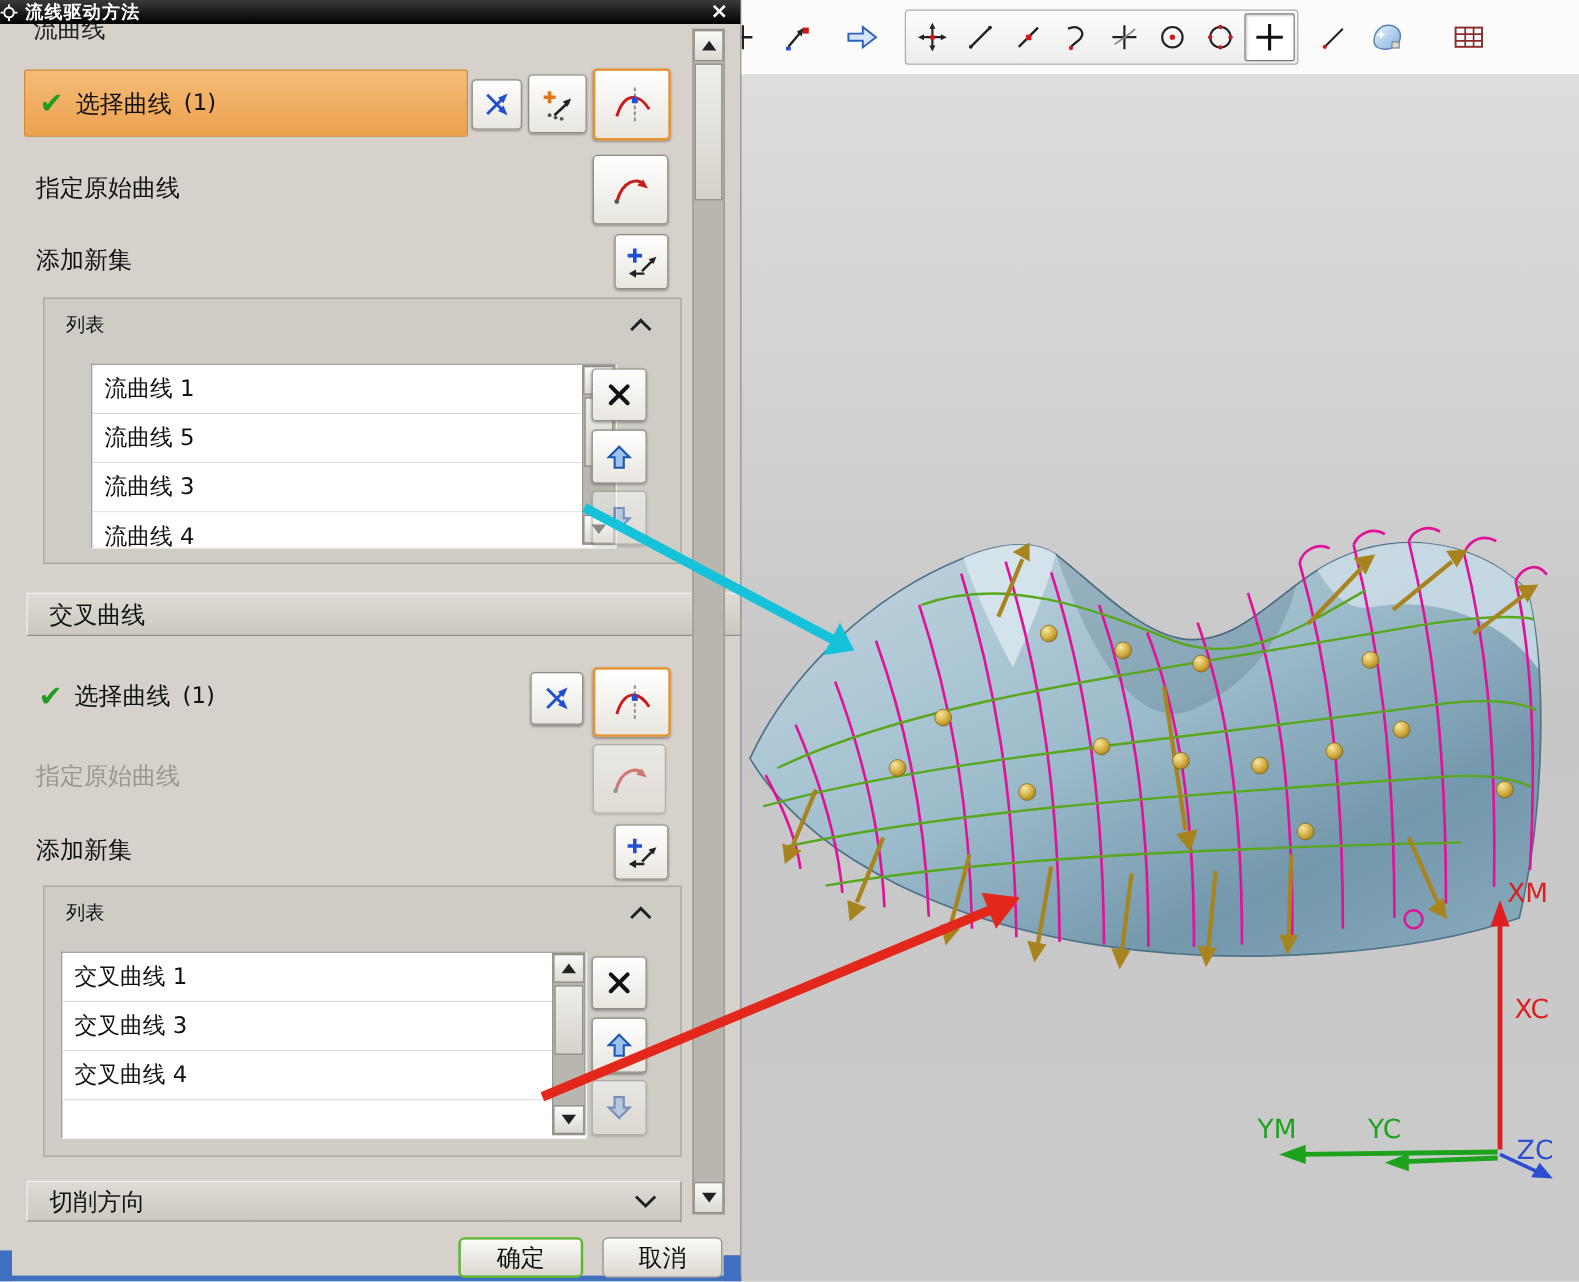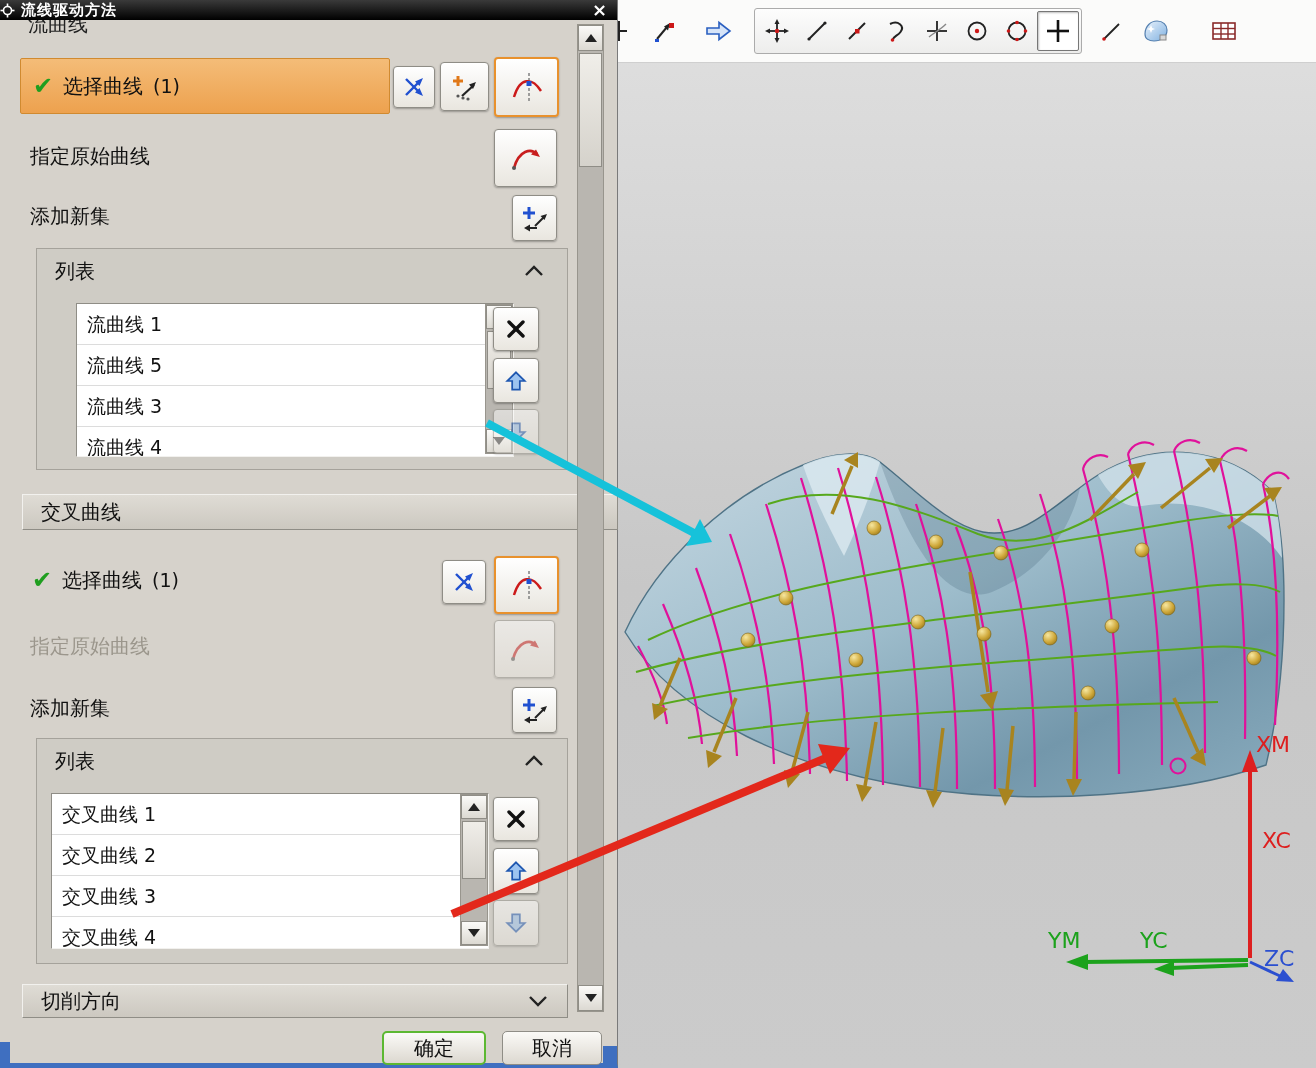--- a/index.html
+++ b/index.html
@@ -29,21 +29,21 @@
        box-shadow:0 1px 2px rgba(0,0,0,.3);display:flex;align-items:center;justify-content:center;}
   .btn.active{border:2px solid var(--accent-orange,#e8912d);}
   .btn.dis{opacity:.5;}
 
   .bar{position:absolute;background:linear-gradient(#dfdcd5,#ccc8c0);border:1px solid;
        border-color:#f2f1ee #8f8d86 #8f8d86 #f2f1ee;display:flex;align-items:center;
        justify-content:space-between;padding:0 18px;font-size:20px;color:#111;box-sizing:border-box;}
 
   .groupbox{position:absolute;border:1px solid #a5a29b;background:#cfccc5;box-sizing:border-box;}
   .grp-head{position:absolute;left:0;top:0;right:0;height:44px;display:flex;align-items:center;
-            justify-content:space-between;padding:0 22px 0 18px;font-size:20px;color:#111;}
+            justify-content:space-between;padding:0 22px 0 18px;font-size:16px;color:#111;}
   .listbox{position:absolute;background:#fff;border:1px solid;border-color:#8f8d86 #f2f1ee #f2f1ee #8f8d86;overflow:hidden;}
   .listrow{height:40px;line-height:40px;padding-left:10px;font-size:19px;color:#111;border-bottom:1px solid #dcdcdc;background:#fff;}
 
   
   .sb{position:absolute;background:#b9b6b0;border:1px solid #98958d;box-sizing:border-box;}
   .sb-btn{position:absolute;left:0;width:100%;background:linear-gradient(#fbfaf8,#dcd9d2);border:1px solid #8f8d86;
           display:flex;align-items:center;justify-content:center;box-sizing:border-box;}
   .sb-thumb{position:absolute;left:1px;right:1px;background:linear-gradient(#f0eee9,#d5d2cb);border:1px solid #8f8d86;}
   .tri-up{width:0;height:0;border-left:6px solid transparent;border-right:6px solid transparent;border-bottom:8px solid #222;}
   .tri-down{width:0;height:0;border-left:6px solid transparent;border-right:6px solid transparent;border-top:8px solid #222;}
@@ -262,21 +262,20 @@
 
     <div class="groupbox" style="left:36px;top:738px;width:532px;height:226px;">
       <div class="grp-head">
         <span>列表</span>
         <svg width="22" height="12" viewBox="0 0 22 12">
           <polyline points="3,10 11,2 19,10" fill="none" stroke="#222" stroke-width="2.4"></polyline>
         </svg>
       </div>
       <div class="listbox" style="left:14px;top:54px;width:436px;height:154px;">
         <div class="listrow">交叉曲线 1</div>
-        <div class="listrow">交叉曲线 2</div>
         <div class="listrow">交叉曲线 3</div>
         <div class="listrow">交叉曲线 4</div>
         <div class="sb" style="right:0;top:0;width:28px;height:152px;">
           <div class="sb-btn" style="top:0;height:24px;">
               <div class="tri-up"></div>
             </div>
           <div class="sb-thumb" style="top:26px;height:56px;"></div>
           <div class="sb-btn" style="bottom:0;height:24px;">
               <div class="tri-down"></div>
             </div>

